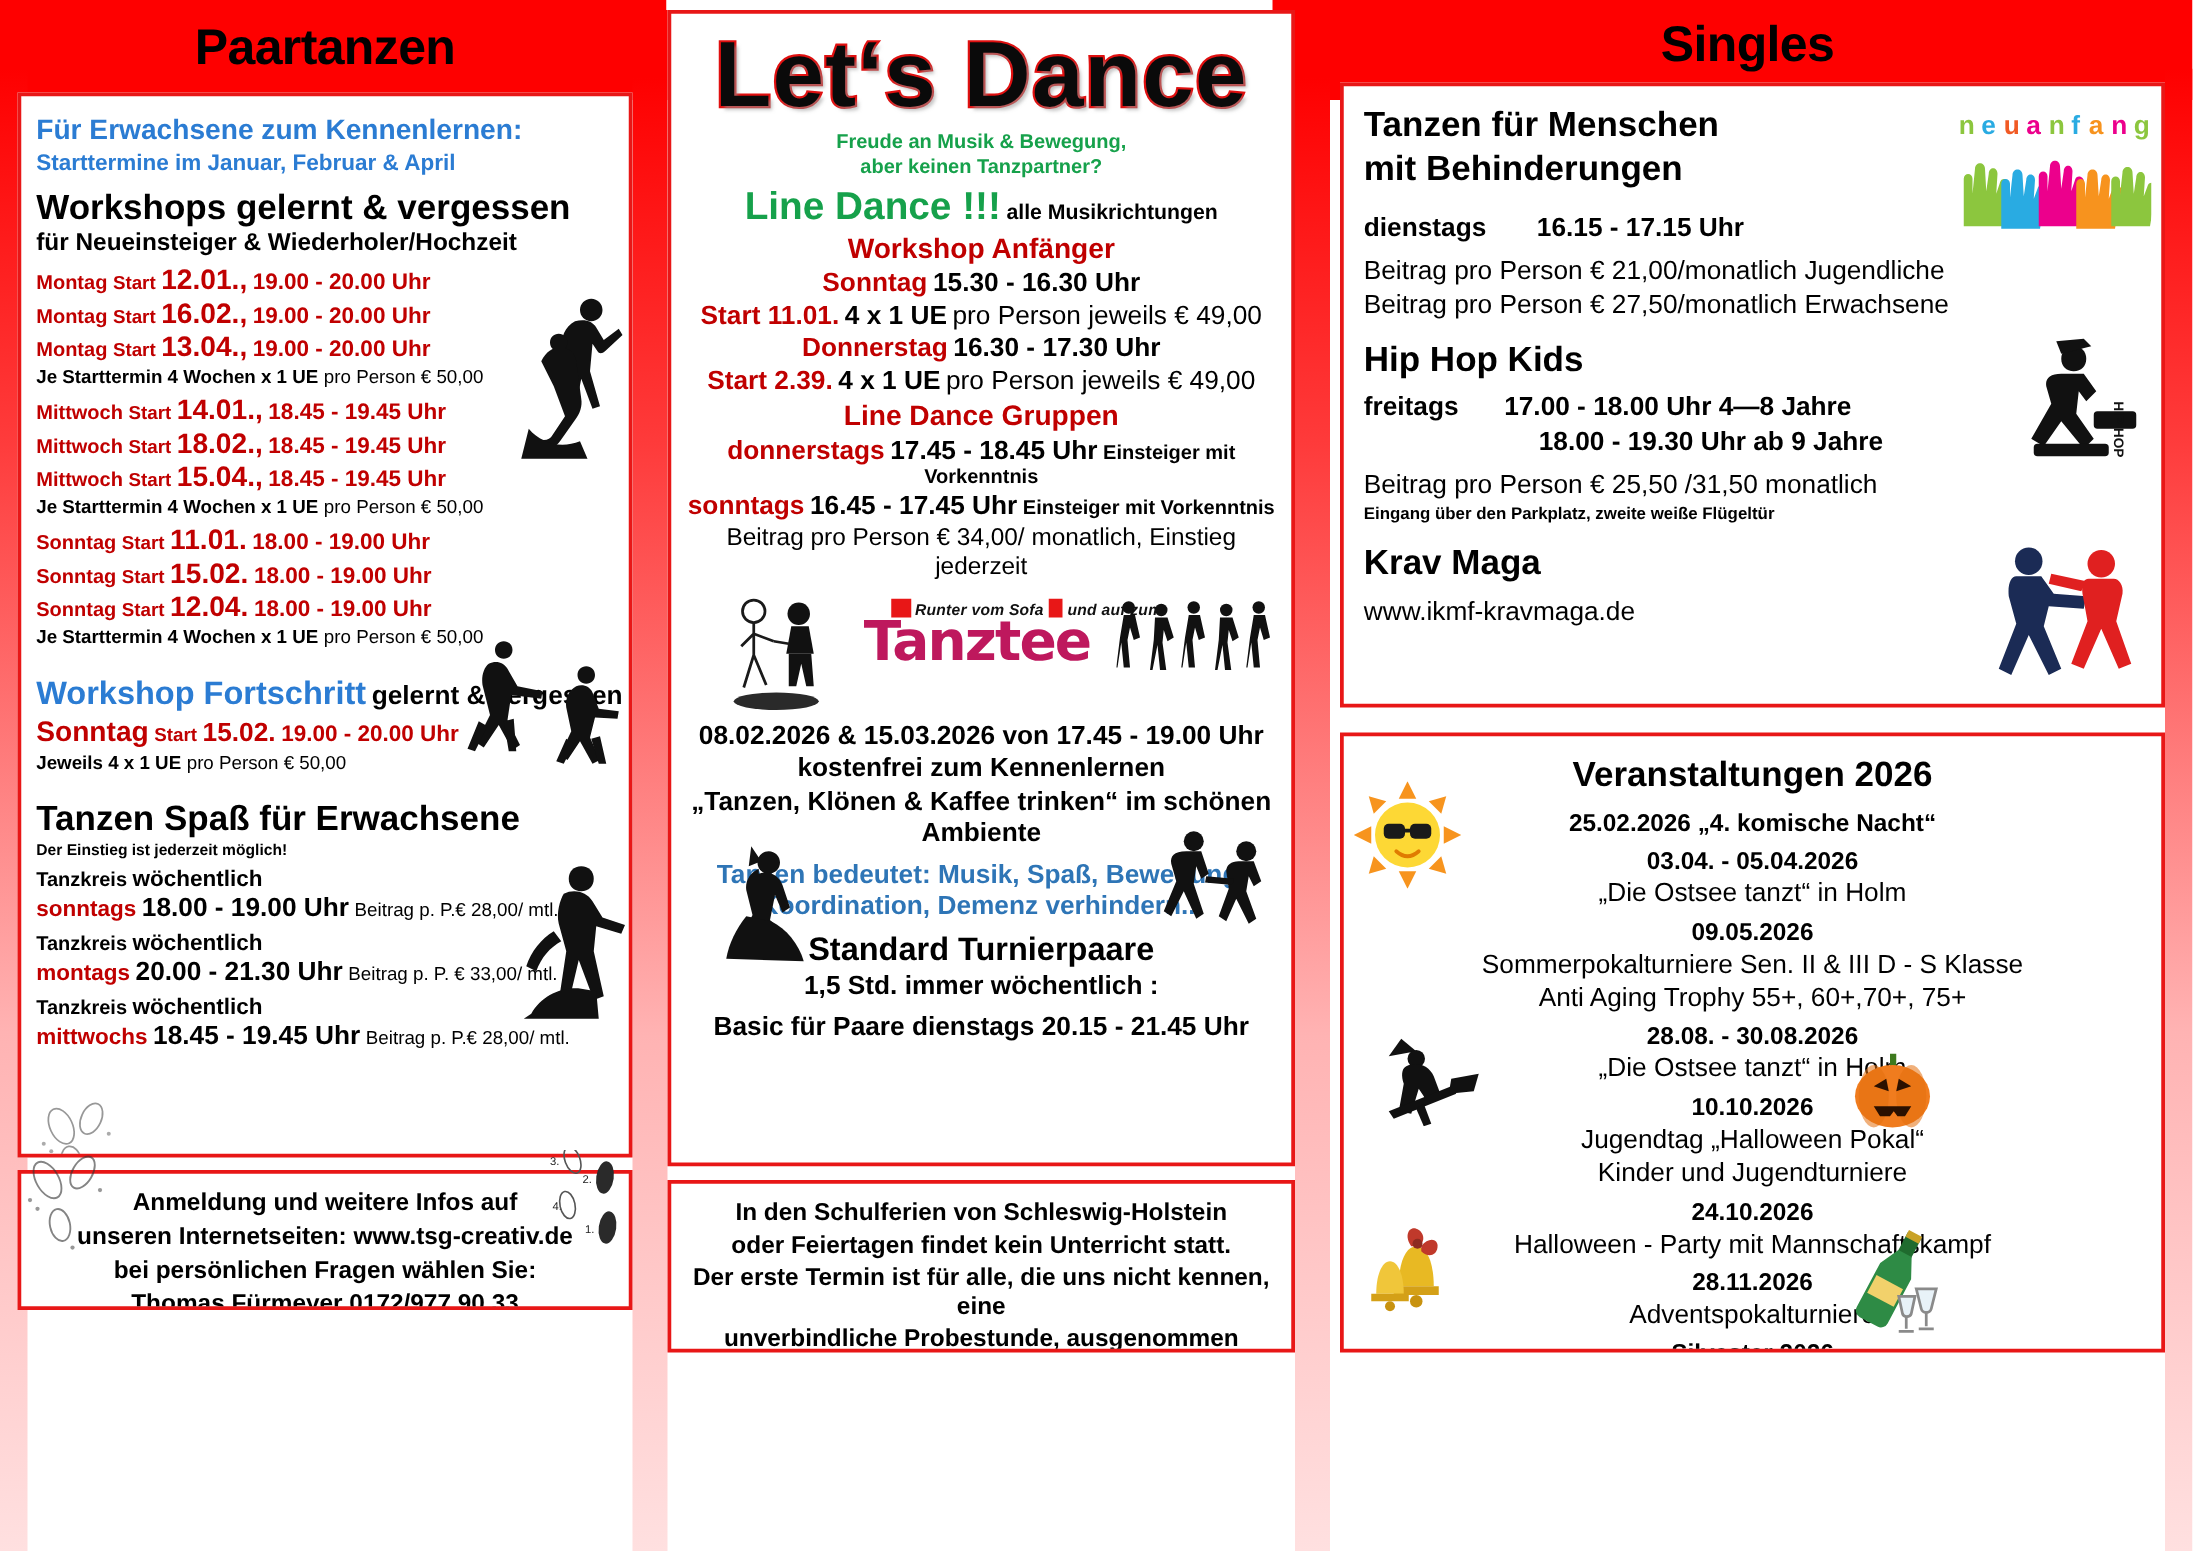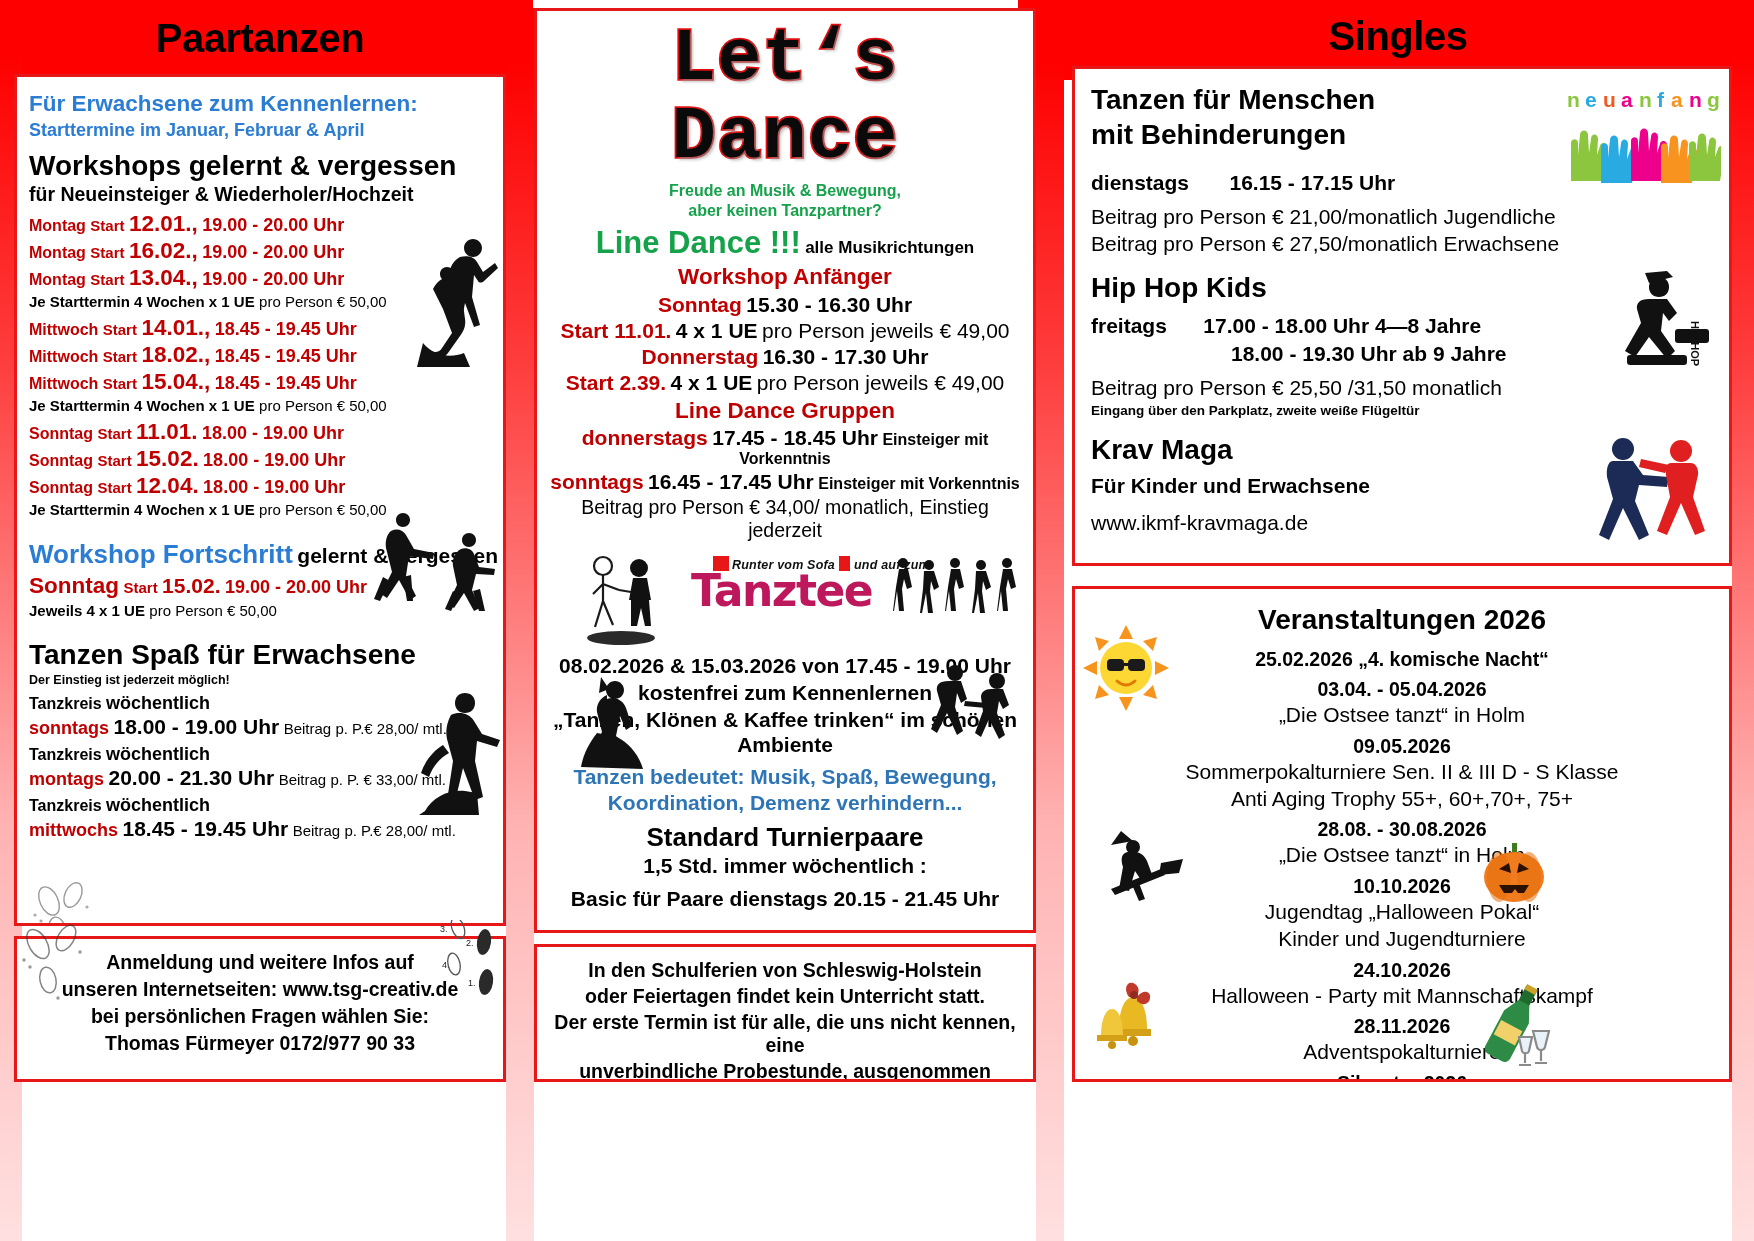--- a/index.html
+++ b/index.html
@@ -71,21 +71,21 @@
   .s20 { font-size: 22.5px; }
   .s22 { font-size: 16px; }
   .s24 { font-size: 26px; text-align: center; }
   .s26 { font-size: 28px; }
   .s30 { font-size: 31px; }
 
   .row { white-space: nowrap; }
 
   
   .lets-dance {
-    font-family: Liberation Mono, monospace;
+    font-family: Liberation Sans, sans-serif;
     font-weight: bold;
     font-size: 74px;
     color: #0a0a0a;
     text-align: center;
     letter-spacing: 1px;
     -webkit-text-stroke: 3.5px #e01010;
     paint-order: stroke fill;
     text-shadow: 3px 3px 3px rgba(150,150,150,.55);
     line-height: 1.05;
   }
@@ -313,21 +313,21 @@
         <ellipse cx="22" cy="20" rx="9" ry="15" fill="none" stroke="#444" stroke-width="1.4" transform="rotate(-25 22 20)"></ellipse>
         <ellipse cx="46" cy="14" rx="8" ry="13" fill="none" stroke="#444" stroke-width="1.4" transform="rotate(25 46 14)"></ellipse>
         <ellipse cx="30" cy="48" rx="8" ry="12" fill="none" stroke="#444" stroke-width="1.4" transform="rotate(-10 30 48)"></ellipse>
         <circle cx="8" cy="34" r="1.6" fill="#666"></circle>
           <circle cx="14" cy="40" r="1.6" fill="#666"></circle>
         <circle cx="60" cy="26" r="1.6" fill="#666"></circle>
       </svg>
     </div>
   </div>
 
-  <div class="box" style="left:14px; top:936px; width:492px; height:146px; padding:12px 10px;">
+  <div class="box" style="left:14px; top:936px; width:492px; height:112px; padding:12px 10px;">
     <span class="t b s18 ctr">Anmeldung und weitere Infos auf</span>
     <span class="t b s18 ctr" style="margin-top:4px;">unseren Internetseiten: www.tsg-creativ.de</span>
     <span class="t b s18 ctr" style="margin-top:4px;">bei persönlichen Fragen wählen Sie:</span>
     <span class="t b s18 ctr" style="margin-top:4px;">Thomas Fürmeyer 0172/977 90 33</span>
   </div>
 
   <div class="art" style="left:18px; top:922px; width:80px; height:86px; opacity:.6;">
     <svg viewBox="0 0 80 86" width="80" height="86" aria-hidden="true">
       <ellipse cx="20" cy="22" rx="9" ry="16" fill="none" stroke="#333" stroke-width="1.5" transform="rotate(-30 20 22)"></ellipse>
       <ellipse cx="48" cy="16" rx="8" ry="14" fill="none" stroke="#333" stroke-width="1.5" transform="rotate(30 48 16)"></ellipse>
@@ -504,21 +504,20 @@
     <span class="t b s26" style="margin-top:14px;">Hip Hop Kids</span>
     <div class="row" style="margin-top:10px;">
       <span class="b s19">freitags</span>
       <span class="b s19" style="margin-left:32px;">17.00 - 18.00 Uhr 4—8 Jahre</span>
     </div>
     <span class="t b s19" style="margin-top:4px; padding-left:140px;">18.00 - 19.30 Uhr ab 9 Jahre</span>
     <span class="t n s19" style="margin-top:10px;">Beitrag pro Person € 25,50 /31,50 monatlich</span>
     <span class="t b s13" style="margin-top:2px;">Eingang über den Parkplatz, zweite weiße Flügeltür</span>
 
     <span class="t b s26" style="margin-top:14px;">Krav Maga</span>
-    <span class="t b s19" style="margin-top:8px;">Für Kinder und Erwachsene</span>
     <span class="t n s19" style="margin-top:12px;">www.ikmf-kravmaga.de</span>
 
     <div class="hands-logo" style="left:486px; top:12px; width:160px; height:108px;">
       <svg viewBox="0 0 160 108" width="160" height="108" aria-hidden="true">
         <g font-family="Liberation Sans, sans-serif" font-weight="bold" font-size="21">
           <text x="6" y="26" fill="#8cc63e">n</text>
           <text x="24" y="26" fill="#29abe2">e</text>
           <text x="42" y="26" fill="#f15a24">u</text>
           <text x="60" y="26" fill="#ec008c">a</text>
           <text x="78" y="26" fill="#8cc63e">n</text>

